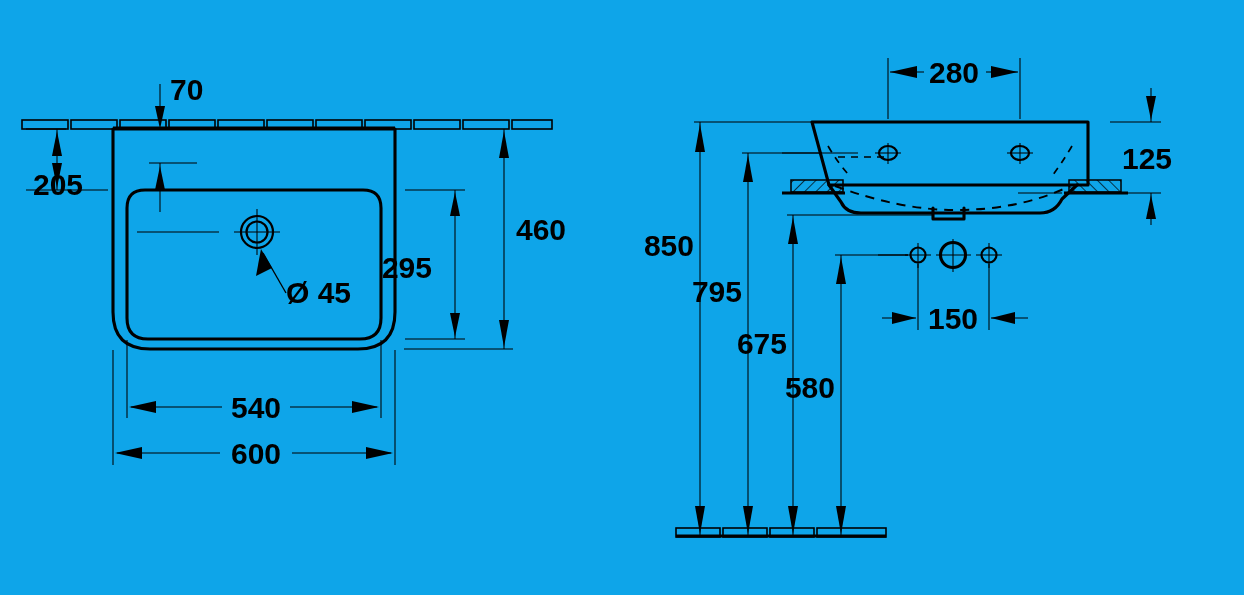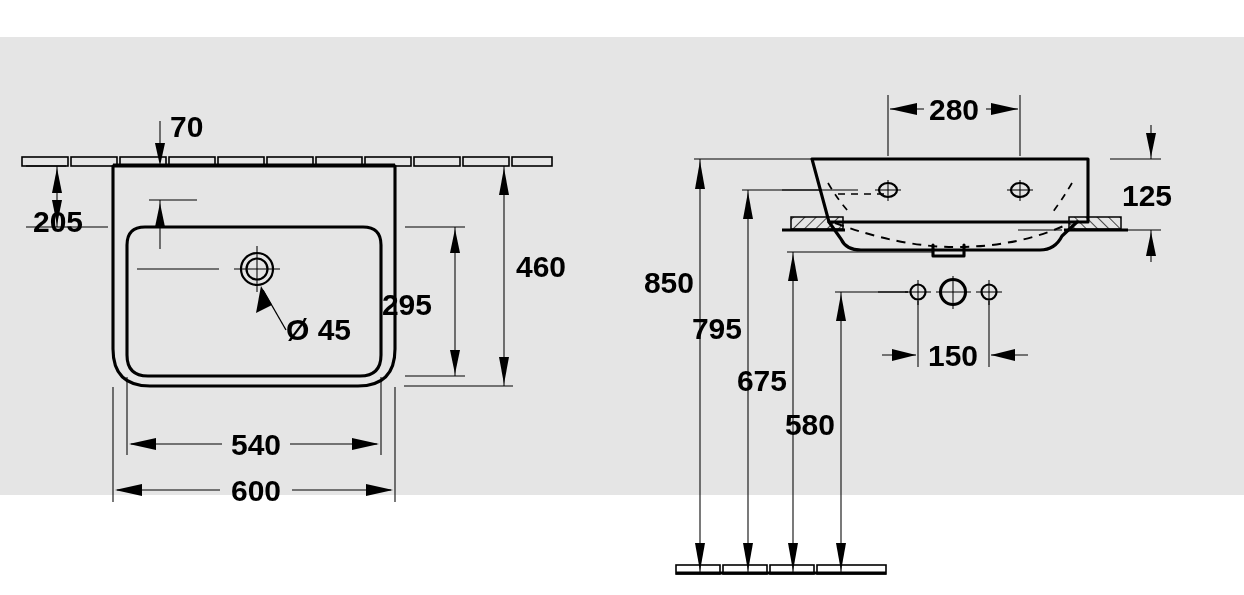--- a/index.html
+++ b/index.html
@@ -9,23 +9,22 @@
   }
   body {
     width: 1244px;
     height: 595px;
     font-family: "Liberation Sans", sans-serif;
     overflow: hidden;
   }
   #drawing-root {
     position: relative;
     width: 1244px;
-    height: 458px;
-    background: #e5e5e5;
-    margin-top: 37px;
+    height: 595px;
+    background: #0ea5e9;
   }
   svg#cad {
     display: block;
     width: 1244px;
     height: 595px;
   }
   .obj { fill: none; stroke: #000000; stroke-width: 3.1; stroke-linejoin: round; stroke-linecap: round; }
   .obj-thin { fill: none; stroke: #000000; stroke-width: 2.2; stroke-linejoin: round; stroke-linecap: round; }
   .hidden-ln { fill: none; stroke: #000000; stroke-width: 2.0; stroke-dasharray: 9 7; stroke-linecap: butt; }
   .hidden-ln-fine { fill: none; stroke: #000000; stroke-width: 1.7; stroke-dasharray: 7 6; stroke-linecap: butt; }

